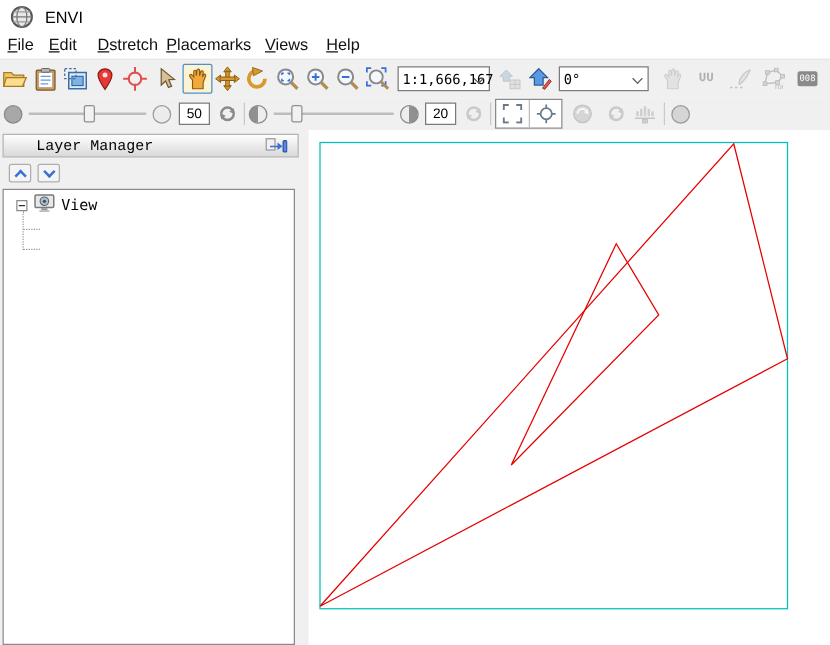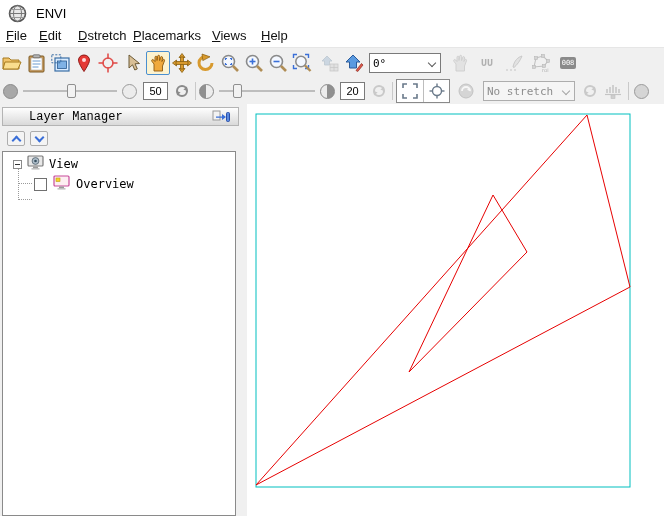--- a/index.html
+++ b/index.html
@@ -212,20 +212,24 @@
       <g stroke="#3a6fd8" stroke-width="1.4" fill="none">
         <path d="M1.5 5 L1.5 1.5 L5 1.5"></path>
           <path d="M13 1.5 L16.5 1.5 L16.5 5"></path>
         <path d="M16.5 12 L16.5 15.5 L13 15.5"></path>
           <path d="M5 15.5 L1.5 15.5 L1.5 12"></path>
       </g>
       <circle cx="9" cy="8.5" r="5.2" fill="#f4f8ff" stroke="#8a8a8a" stroke-width="1.5"></circle>
       <line x1="13" y1="12.5" x2="18.5" y2="18" stroke="#b08d55" stroke-width="2.4"></line>
     </svg>
   </span>
+  <span class="combo" style="width:74px; margin-left:4px">
+    <span>1:1,666,167</span>
+      <span class="chev"></span>
+  </span>
   <span class="tbtn" style="margin-left:4px">
     <svg width="18" height="17" viewBox="0 0 18 17" opacity="0.45">
       <path d="M6 1 L11 6 L8.5 6 L8.5 10 L3.5 10 L3.5 6 L1 6 Z" fill="#9fb8cf" stroke="#7f96aa" stroke-width="0.8"></path>
       <rect x="9" y="9" width="8" height="7" fill="#cfcfcf" stroke="#9a9a9a" stroke-width="0.8"></rect>
       <line x1="9" y1="12.5" x2="17" y2="12.5" stroke="#9a9a9a" stroke-width="0.8"></line>
       <line x1="13" y1="9" x2="13" y2="16" stroke="#9a9a9a" stroke-width="0.8"></line>
     </svg>
   </span>
   <span class="tbtn">
     <svg width="19" height="18" viewBox="0 0 19 18">
@@ -323,24 +327,20 @@
       </svg>
     </span>
   </span>
   <span class="tbtn" style="margin-left:4px; opacity:0.45">
     <svg width="18" height="18" viewBox="0 0 18 18">
       <circle cx="9" cy="9" r="7" fill="#b5b5b5" stroke="#8a8a8a" stroke-width="1"></circle>
       <path d="M5 9 A4 4 0 0 1 13 9" fill="none" stroke="#fff" stroke-width="1.8"></path>
       <path d="M13 5.5 L13.5 9.5 L10 7.8 Z" fill="#fff"></path>
     </svg>
   </span>
-  <span class="combo disabled" style="width:92px; margin-left:5px">
-    <span>No stretch</span>
-      <span class="chev"></span>
-  </span>
   <span class="tbtn sm" style="margin-left:5px; opacity:0.45">
     <svg width="16" height="16" viewBox="0 0 16 16">
       <path d="M3 8 A5 5 0 0 1 13 8" fill="none" stroke="#9a9a9a" stroke-width="2"></path>
       <path d="M13 8 A5 5 0 0 1 3 8" fill="none" stroke="#9a9a9a" stroke-width="2"></path>
       <path d="M13 3.5 L13.6 8.2 L9.4 6.4 Z" fill="#9a9a9a"></path>
       <path d="M3 12.5 L2.4 7.8 L6.6 9.6 Z" fill="#9a9a9a"></path>
     </svg>
   </span>
   <span class="tbtn sm" style="margin-left:3px; opacity:0.5">
     <svg width="18" height="16" viewBox="0 0 18 16">
@@ -390,32 +390,20 @@
           <rect x="1" y="1" width="15" height="10" rx="1" fill="#e8e8e8" stroke="#7a7a7a" stroke-width="1.2"></rect>
           <circle cx="8.5" cy="6" r="3.4" fill="#aebdc9" stroke="#5a6a75" stroke-width="0.9"></circle>
           <circle cx="8.5" cy="6" r="1.3" fill="#38505f"></circle>
           <rect x="6" y="11.5" width="5" height="1.8" fill="#9a9a9a"></rect>
           <rect x="4.5" y="13.2" width="8" height="1.3" fill="#b5b5b5"></rect>
         </svg>
       </span>
       <span style="margin-left:5px">View</span>
     </div>
 
-    <div class="trow" style="top:24px">
-      <span class="cb" style="margin-left:31px"></span>
-      <span class="layer-icon" style="margin-left:6px">
-        <svg width="17" height="15" viewBox="0 0 17 15">
-          <rect x="1" y="1" width="15" height="10" rx="1" fill="#fdeef2" stroke="#c84a9a" stroke-width="1.2"></rect>
-          <rect x="3" y="3" width="4" height="3.5" fill="#f5d22a" stroke="#b89a10" stroke-width="0.6"></rect>
-          <rect x="6" y="11.5" width="5" height="1.8" fill="#9a9a9a"></rect>
-          <rect x="4.5" y="13.2" width="8" height="1.3" fill="#b5b5b5"></rect>
-        </svg>
-      </span>
-      <span style="margin-left:6px">Overview</span>
-    </div>
 
   </div>
 </div>
 
 <div id="view-area">
   <svg id="view-svg" width="417" height="412">
     <rect fill="none" stroke-width="1" x="9" y="10" width="374" height="373" stroke="#00bfbf"></rect>
     <g fill="none" stroke-width="1" stroke="#e60000">
         <polygon points="340,11 383,183 9,381"></polygon>
         <polygon points="246,91 280,148 162,268"></polygon>

